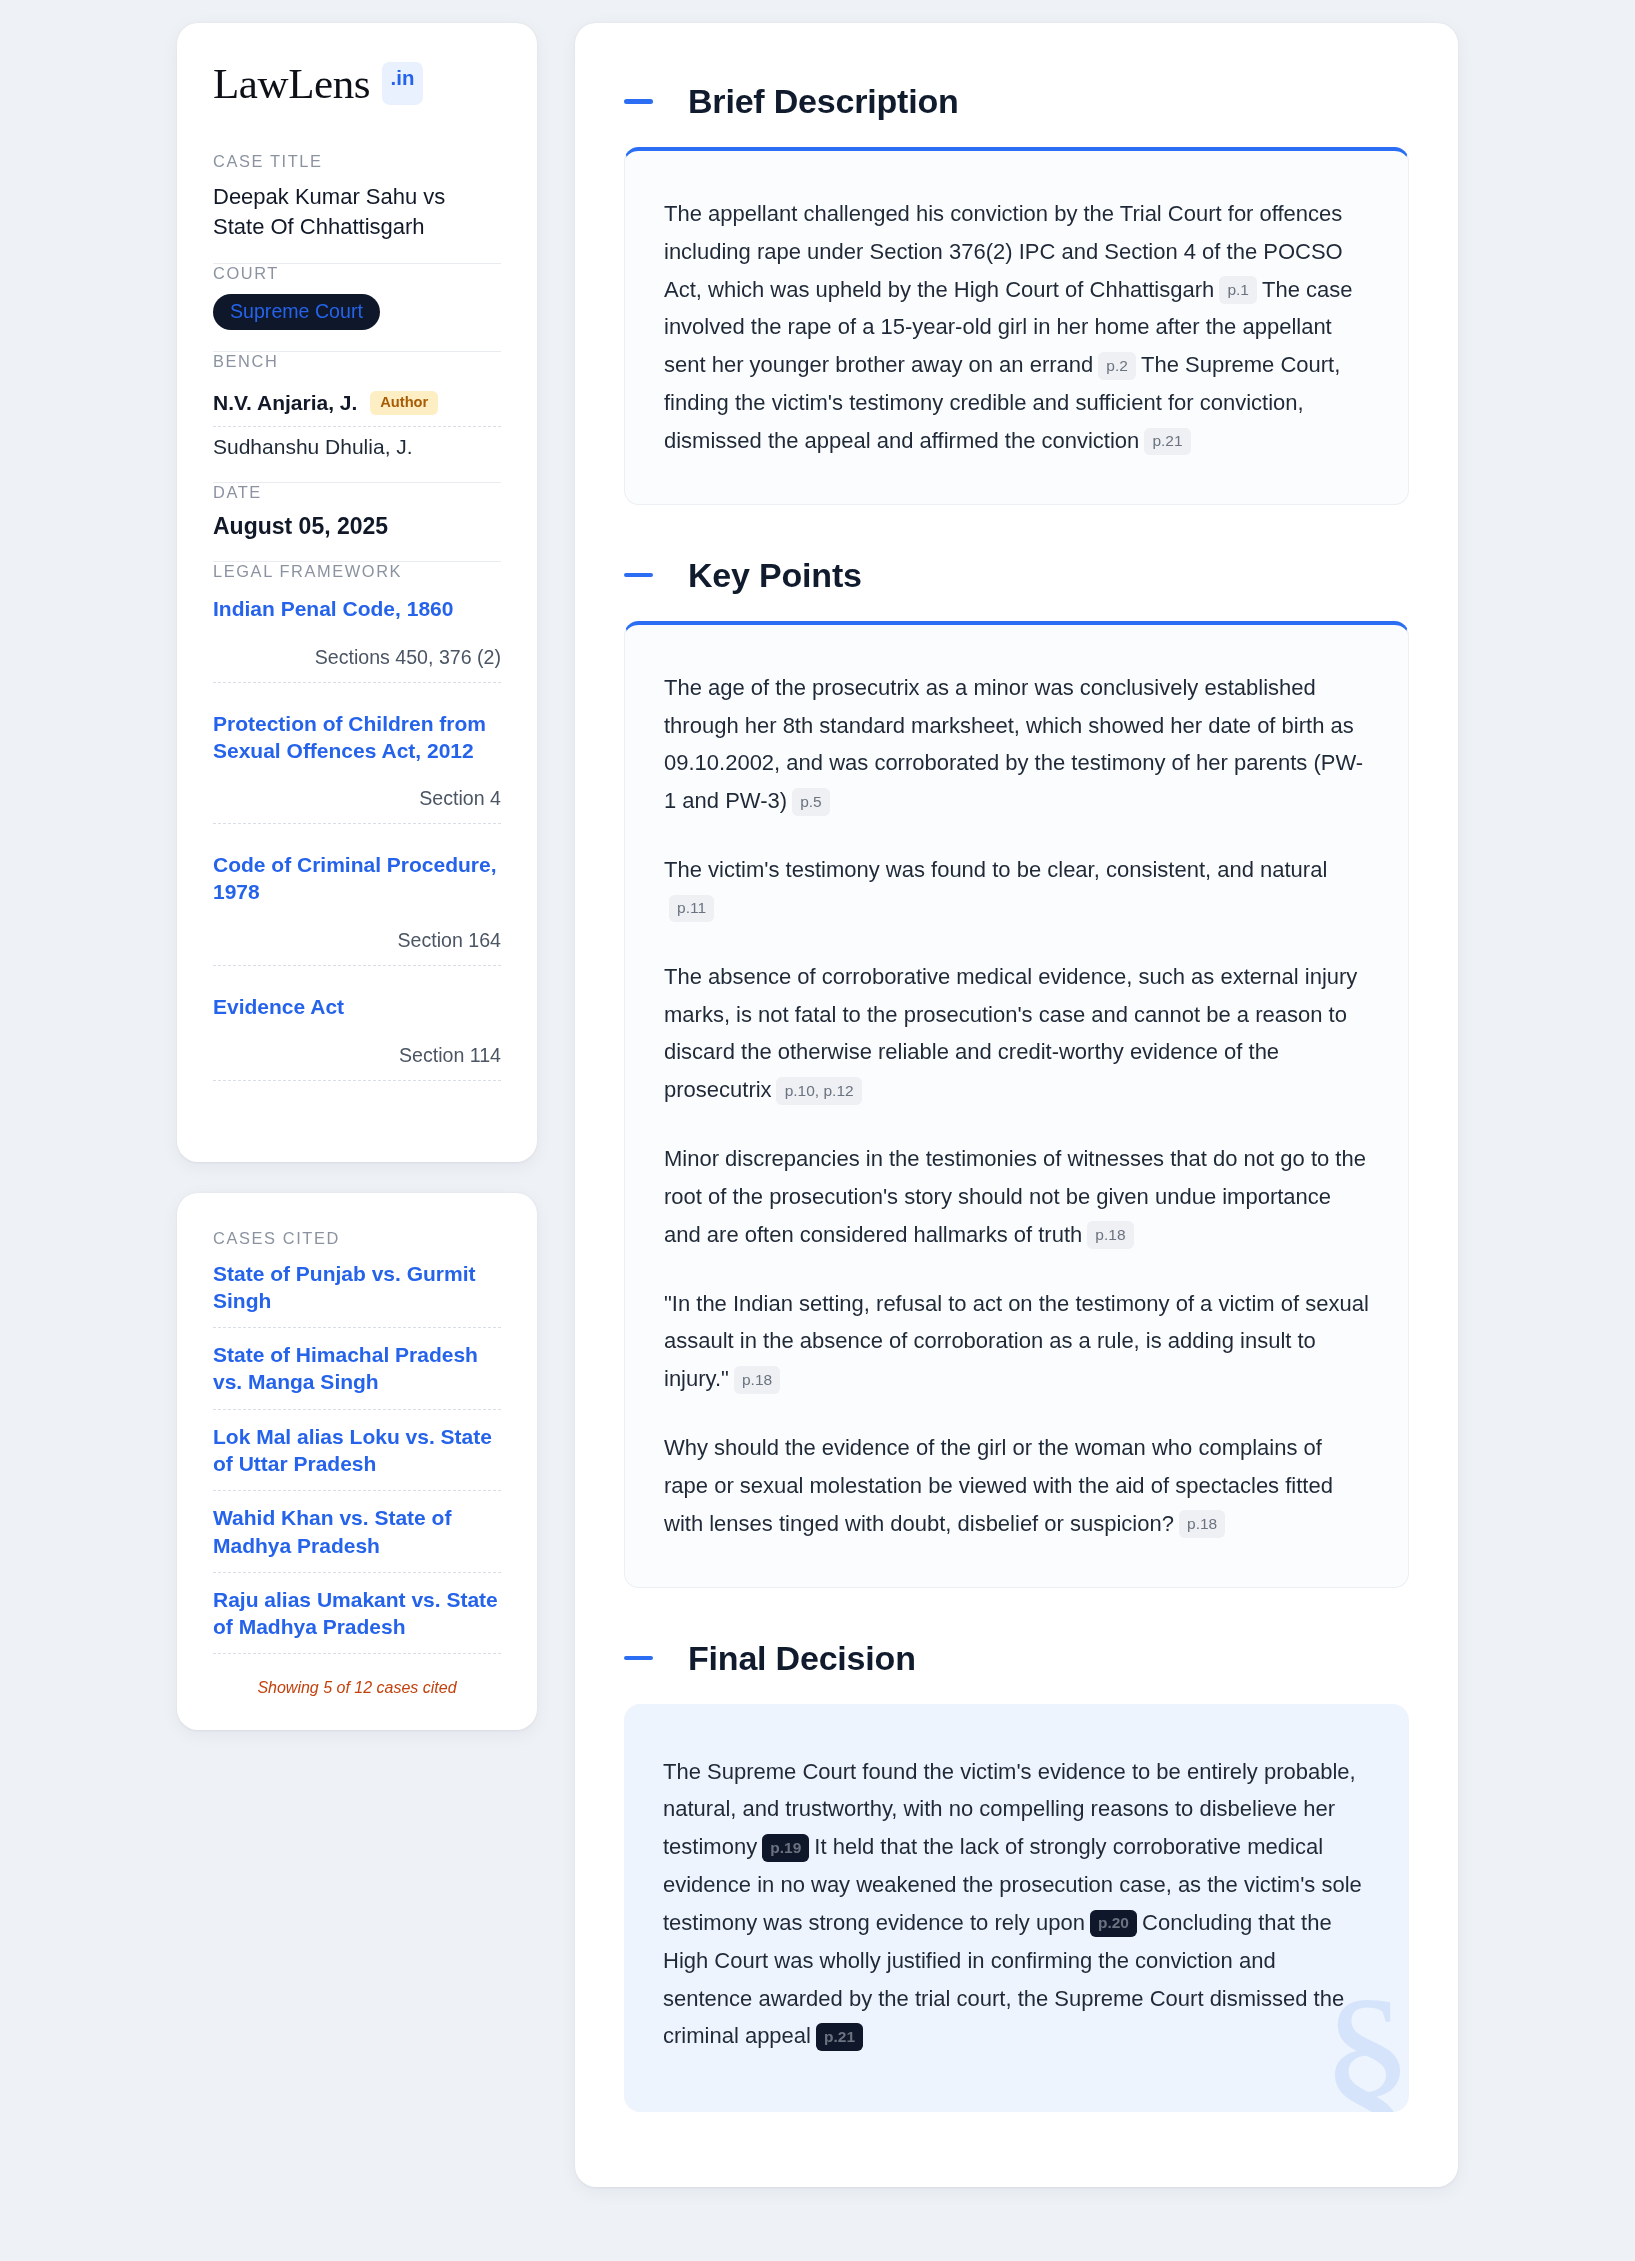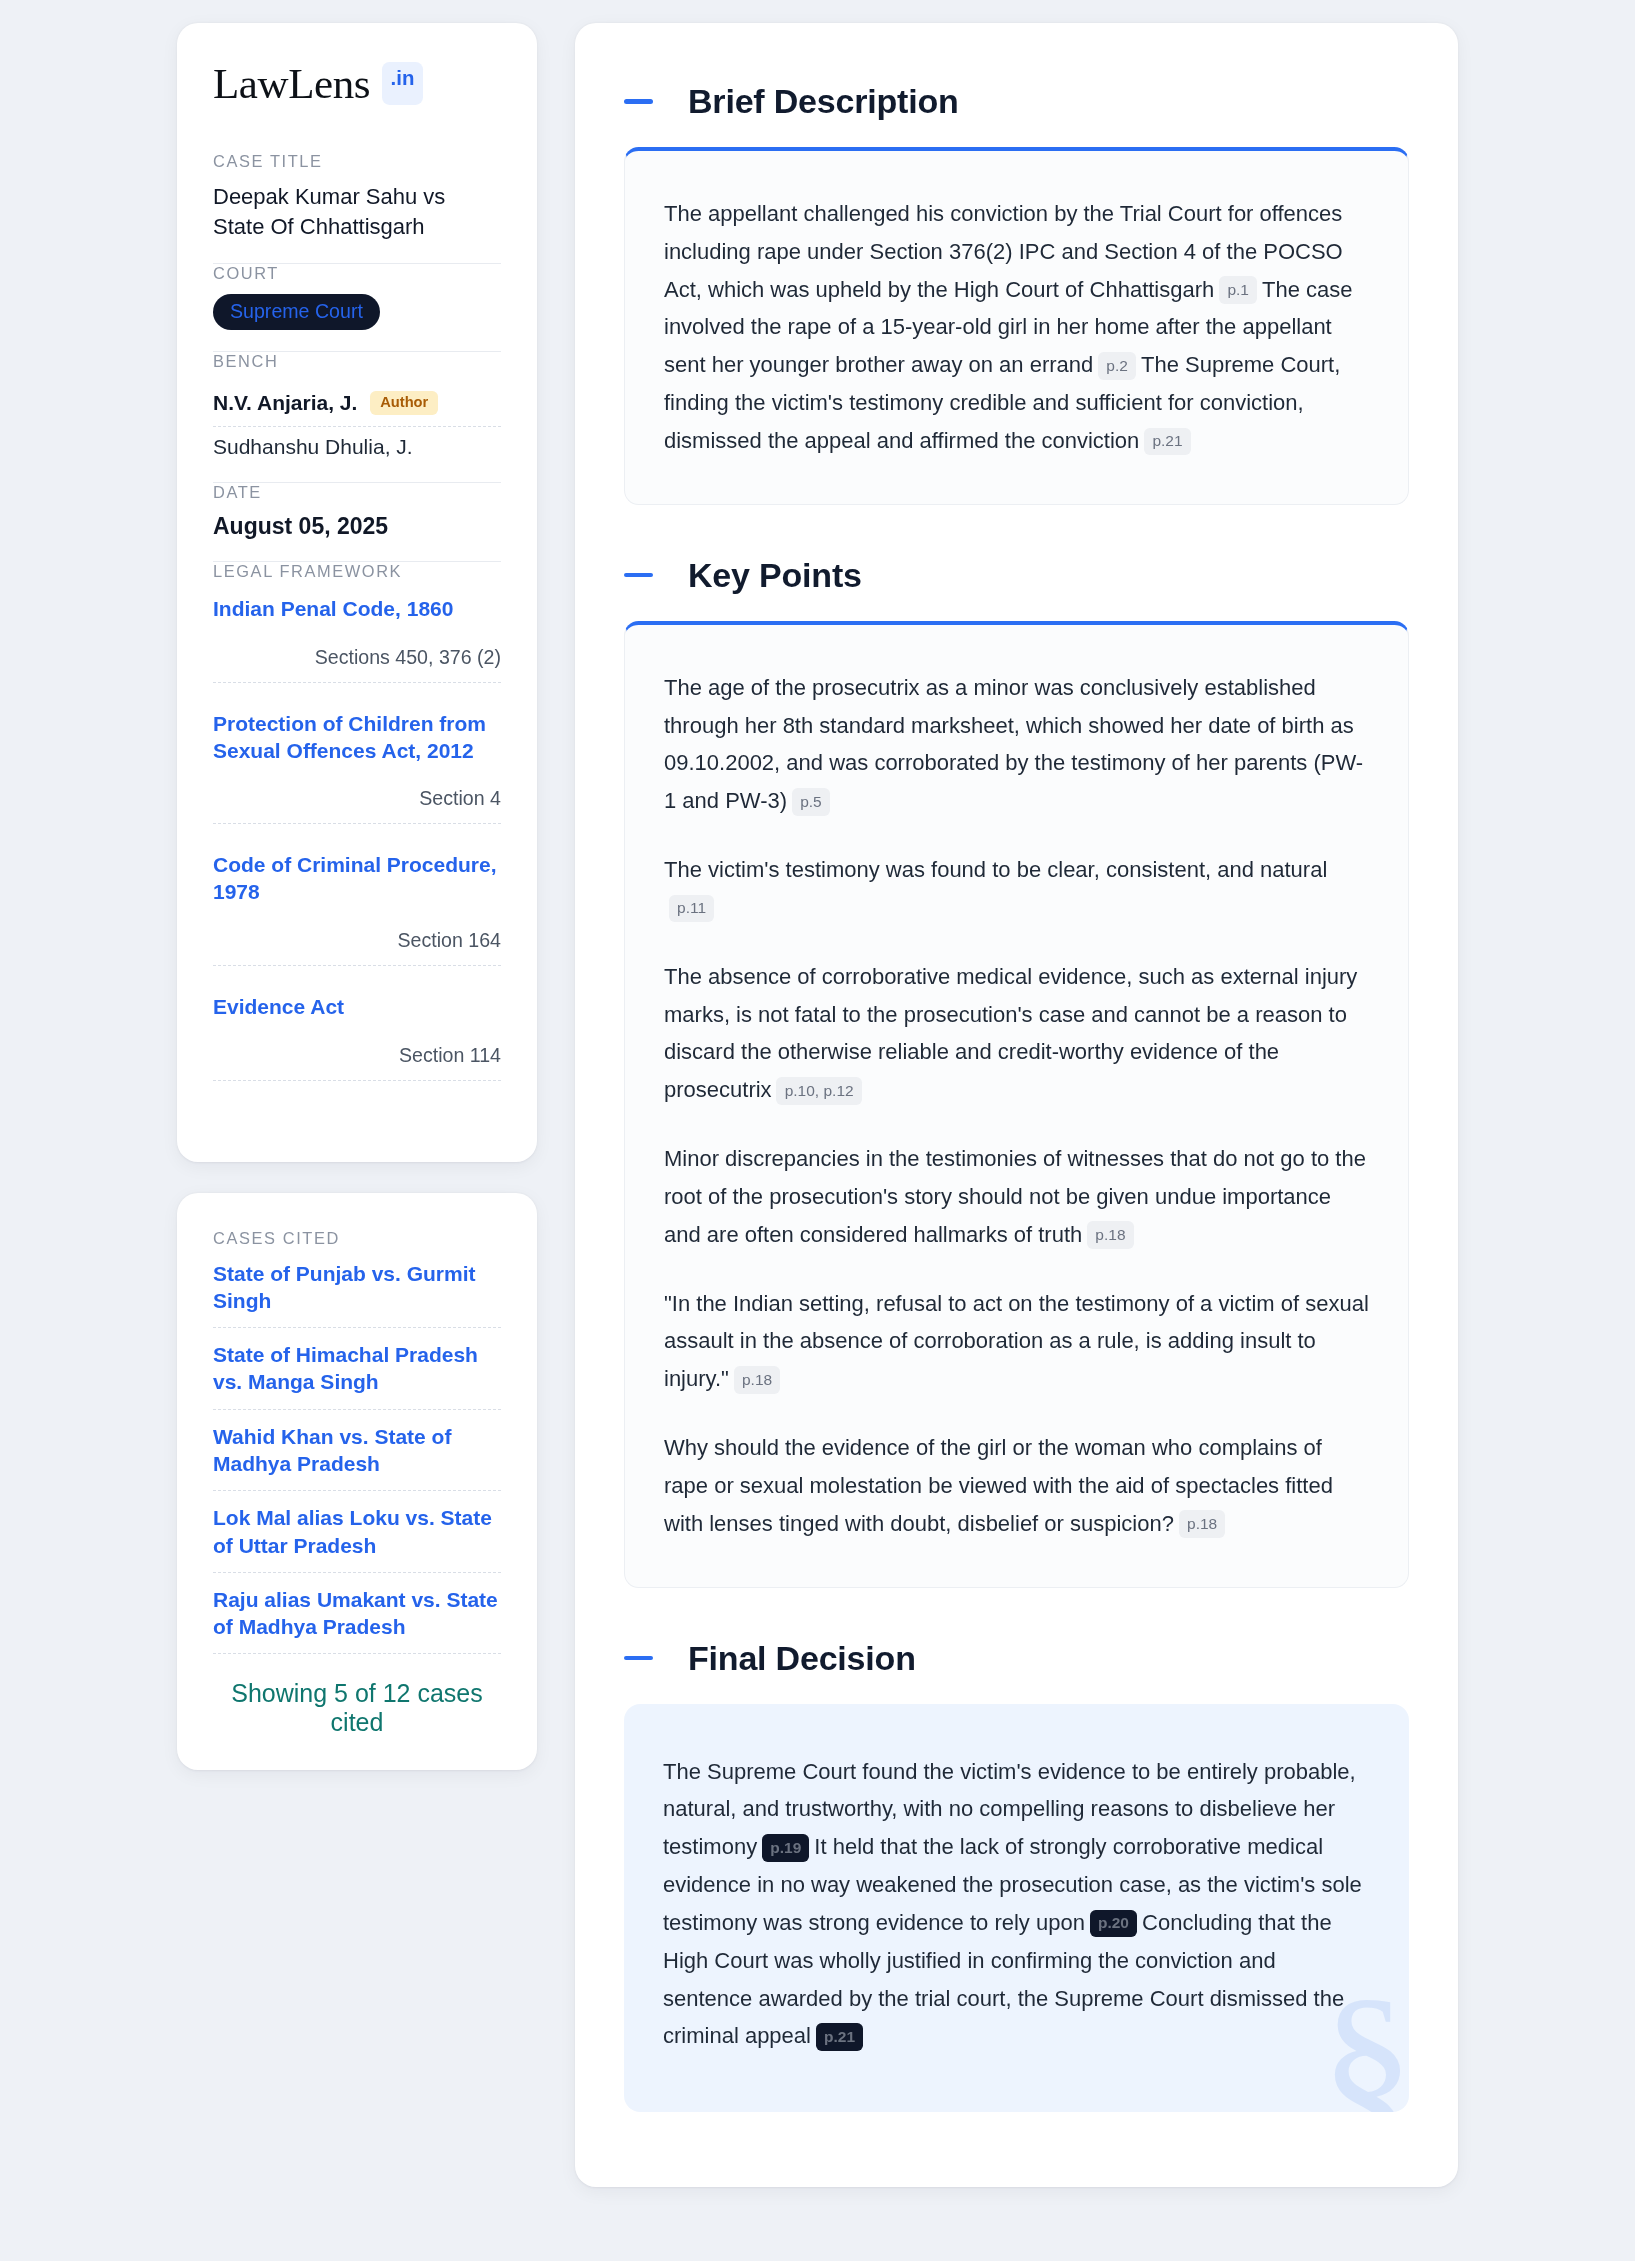--- a/index.html
+++ b/index.html
@@ -140,22 +140,23 @@
     font-weight: 700;
     color: #2563eb;
     line-height: 1.3;
     text-decoration: none;
     padding: 0 0 13px 0;
     border-bottom: 0.8px dashed #d9dee6;
     margin-bottom: 13px;
   }
   .cases-footer {
     text-align: center;
-    font-size: 25px;
-    color: #0f766e;
+    font-style: italic;
+    font-size: 16px;
+    color: #c2410c;
     padding-top: 11.4px;
   }
 
   
   .main {
     width: 883px;
     flex: 0 0 883px;
     background: #ffffff;
     border-radius: 21px;
     box-shadow: 0 0.8px 2.5px rgba(16,24,40,.06), 0 4.9px 18px rgba(16,24,40,.05);
@@ -294,22 +295,22 @@
           <div class="fw-sections">Section 114</div>
         </div>
       </div>
 
     </div>
 
     <div class="card cases-card">
       <div class="meta-label">CASES CITED</div>
       <a class="case-link">State of Punjab vs. Gurmit Singh</a>
       <a class="case-link">State of Himachal Pradesh vs. Manga Singh</a>
+      <a class="case-link">Lok Mal alias Loku vs. State of Uttar Pradesh</a>
       <a class="case-link">Wahid Khan vs. State of Madhya Pradesh</a>
-      <a class="case-link">Lok Mal alias Loku vs. State of Uttar Pradesh</a>
       <a class="case-link">Raju alias Umakant vs. State of Madhya Pradesh</a>
       <div class="cases-footer">Showing 5 of 12 cases cited</div>
     </div>
 
   </aside>
 
   <main class="main">
 
     <section class="section">
       <div class="section-head">

